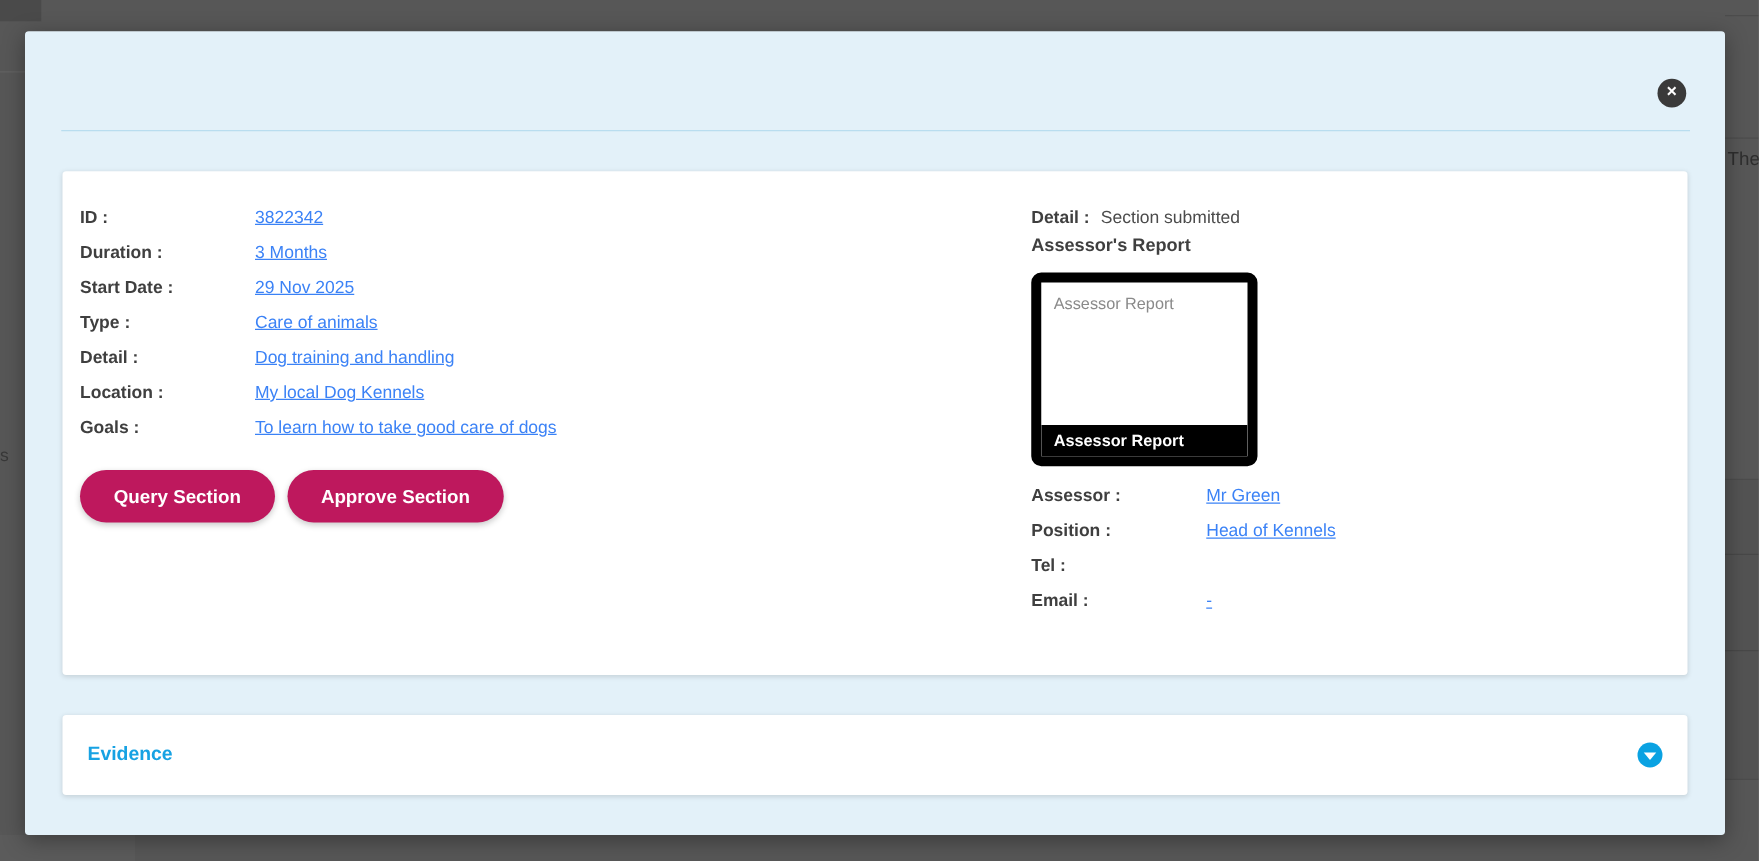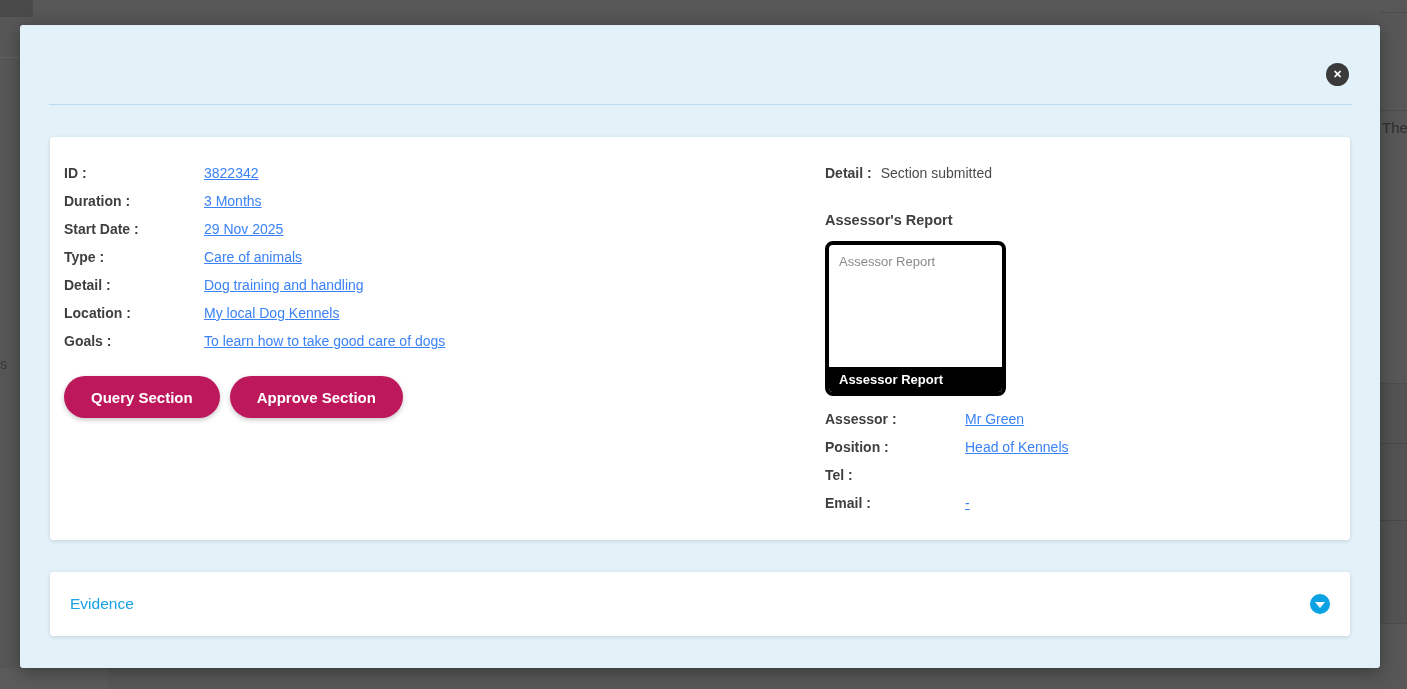--- a/index.html
+++ b/index.html
@@ -90,31 +90,31 @@
     cursor: pointer;
     box-shadow: 0 2px 5px rgba(0,0,0,0.22);
   }
 
   
   .right-col { position: absolute; left: 775px; top: 27px; width: 500px; }
   .status-row { display: flex; font-size: 14px; line-height: 18px; }
   .status-label { font-weight: 700; color: #3f3f3f; }
   .status-value { color: #4b4b4b; margin-left: 9px; }
   .report-heading {
-    margin-top: 30px;
+    margin-top: 7px;
     font-size: 14.5px;
     font-weight: 700;
     color: #3f3f3f;
   }
   .report-box {
     position: relative;
     margin-top: 13px;
     width: 181px; height: 155px;
     background: #ffffff;
-    border: 4px solid #000000;
+    border: 8px solid #000000;
     border-radius: 8px;
     overflow: hidden;
   }
   .report-textarea {
     display: block;
     width: 100%; height: 126px;
     border: none;
     outline: none;
     resize: none;
     padding: 9px 10px;
@@ -136,21 +136,21 @@
     padding-left: 10px;
   }
   .assessor-rows { margin-top: 14px; }
 
   
   .evidence-heading {
     position: absolute;
     left: 20px; top: 50%;
     transform: translateY(-50%);
     font-size: 15.5px;
-    font-weight: 400;
+    font-weight: 700;
     color: #17a2e3;
   }
   .chevron-circle {
     position: absolute;
     right: 20px; top: 50%;
     transform: translateY(-50%);
     width: 20px; height: 20px;
     border-radius: 50%;
     background: #0aa2e2;
     display: flex;

